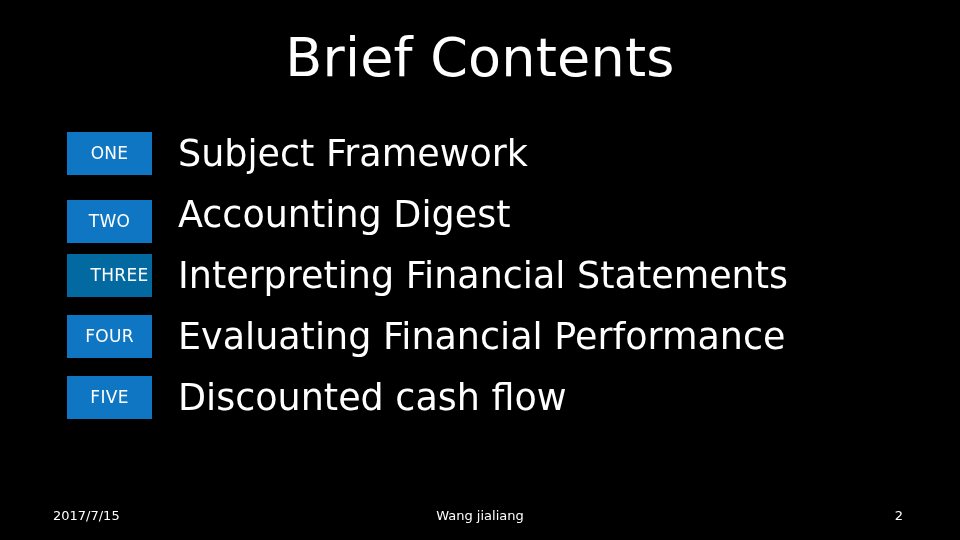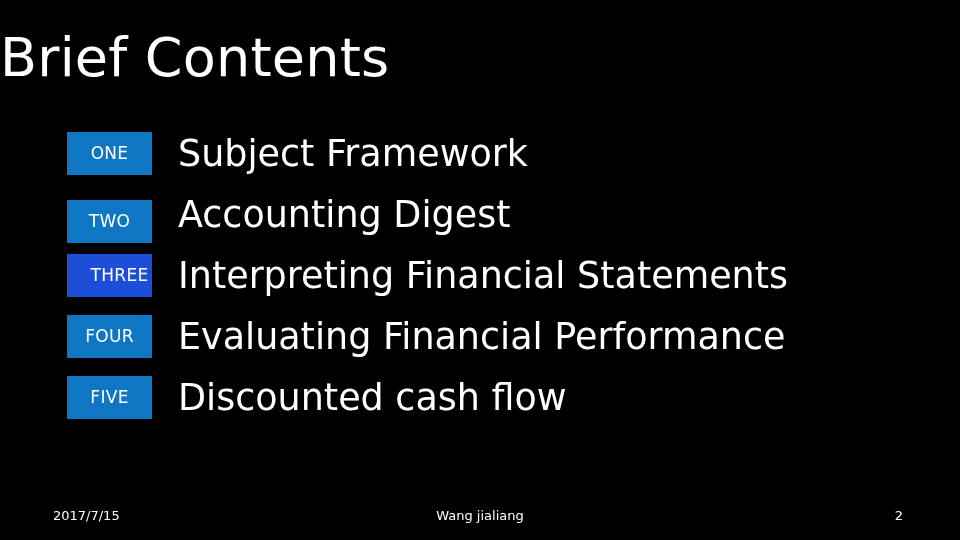--- a/index.html
+++ b/index.html
@@ -26,21 +26,21 @@
     background: #000000;
     overflow: hidden;
   }
 
   
   #slide-title {
     position: absolute;
     left: 0;
     top: 26px;
     width: 960px;
-    text-align: left;
+    text-align: center;
     font-family: "DejaVu Sans", sans-serif;
     font-size: 54px;
     font-weight: 400;
     line-height: 64px;
     letter-spacing: 0.2px;
     color: #ffffff;
     white-space: nowrap;
   }
 
   
@@ -154,21 +154,21 @@
     </div>
 
     <div class="content-row" style="top:193px;">
       <div class="badge" style="background: rgb(14, 118, 194); margin-top: 7px;">
         <span class="badge-label">TWO</span>
       </div>
       <div class="row-text">Accounting Digest</div>
     </div>
 
     <div class="content-row" style="top:254px;">
-      <div class="badge" style="background: #1d4ed8; padding-left: 20px;">
+      <div class="badge" style="background: #0369a1; padding-left: 20px;">
         <span class="badge-label">THREE</span>
       </div>
       <div class="row-text">Interpreting Financial Statements</div>
     </div>
 
     <div class="content-row" style="top:376px;">
       <div class="badge" style="background: rgb(14, 118, 194);">
         <span class="badge-label">FIVE</span>
       </div>
       <div class="row-text">Discounted cash flow</div>

